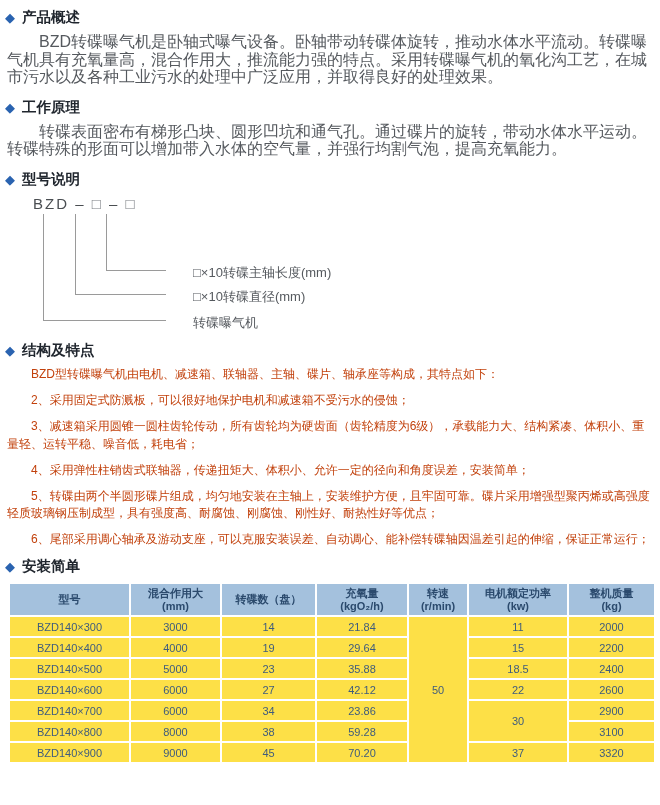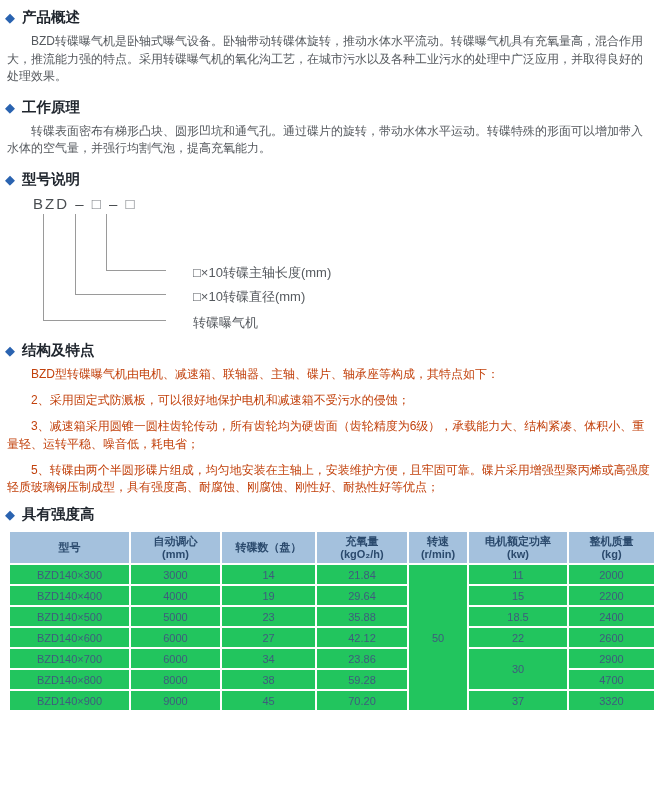--- a/index.html
+++ b/index.html
@@ -12,21 +12,21 @@
   .page { width:660px; padding:6px 6px 0 5px; }
 
   .sec-h {
     display:flex; align-items:center; gap:7px;
     font-size:14.5px; font-weight:bold; color:#20262e;
     margin:2px 0 6px 0;
   }
   .diamond { color:#2a63b0; font-size:13px; line-height:1; }
 
   .para {
-    font-size:12px; line-height:17.5px; color:#55595e;
+    font-size:16px; line-height:17.5px; color:#55595e;
     text-indent:2em; margin:0 2px 12px 2px;
   }
 
   
   .diagram { position:relative; height:136px; margin:4px 0 10px 0;text-decoration:underline; }
   .formula {
     position:absolute; left:28px; top:0;
     font-size:15px; color:#4a4e52; letter-spacing:2px;
   }
   .formula .box { font-size:15px; color:#7a7e82; }
@@ -52,21 +52,21 @@
   }
   table.specs td, table.specs th {
     border:2px solid #ffffff; text-align:center; vertical-align:middle;
     padding:0;
   }
   table.specs th {
     background:#a4c1dd; color:#2b4a6d; font-weight:bold;
     height:33px; line-height:13px; font-size:11px;
   }
   table.specs td {
-    background:#22c55e; color:#3f5c7d; height:21px;
+    background:#fde047; color:#3f5c7d; height:21px;
   }
   .unit { display:block; font-weight:bold; }
 </style>
 </head>
 <body>
 
 <div class="page">
 
   <div class="sec-h">
     <span class="diamond">◆</span>
@@ -103,41 +103,43 @@
     <div class="dlabel" style="top:119px">转碟曝气机</div>
   </div>
 
   <div class="sec-h">
     <span class="diamond">◆</span>
     <span>结构及特点</span>
   </div>
   <p class="feat intro">BZD型转碟曝气机由电机、减速箱、联轴器、主轴、碟片、轴承座等构成，其特点如下：</p>
   <p class="feat">2、采用固定式防溅板，可以很好地保护电机和减速箱不受污水的侵蚀；</p>
   <p class="feat">3、减速箱采用圆锥一圆柱齿轮传动，所有齿轮均为硬齿面（齿轮精度为6级），承载能力大、结构紧凑、体积小、重量轻、运转平稳、噪音低，耗电省；</p>
+  <p class="feat">4、采用弹性柱销齿式联轴器，传递扭矩大、体积小、允许一定的径向和角度误差，安装简单；</p>
   <p class="feat">5、转碟由两个半圆形碟片组成，均匀地安装在主轴上，安装维护方便，且牢固可靠。碟片采用增强型聚丙烯或高强度轻质玻璃钢压制成型，具有强度高、耐腐蚀、刚腐蚀、刚性好、耐热性好等优点；</p>
-
-  <div class="sec-h">
-    <span class="diamond">◆</span>
-    <span>具有强度高</span>
+  <p class="feat">6、尾部采用调心轴承及游动支座，可以克服安装误差、自动调心、能补偿转碟轴因温差引起的伸缩，保证正常运行；</p>
+
+  <div class="sec-h">
+    <span class="diamond">◆</span>
+    <span>安装简单</span>
   </div>
 
   <table class="specs">
     <colgroup>
       <col style="width:121px">
         <col style="width:91px">
         <col style="width:95px">
       <col style="width:92px">
         <col style="width:60px">
         <col style="width:100px">
         <col style="width:87px">
     </colgroup>
     <tbody>
         <tr>
       <th><span>型号</span></th>
-      <th><span>自动调心</span><span class="unit">(mm)</span></th>
+      <th><span>混合作用大</span><span class="unit">(mm)</span></th>
       <th><span>转碟数（盘）</span></th>
       <th><span>充氧量</span><span class="unit">(kgO₂/h)</span></th>
       <th><span>转速</span><span class="unit">(r/min)</span></th>
       <th><span>电机额定功率</span><span class="unit">(kw)</span></th>
       <th><span>整机质量</span><span class="unit">(kg)</span></th>
     </tr>
     <tr>
       <td>BZD140×300</td>
       <td>3000</td>
       <td>14</td>
@@ -176,21 +178,21 @@
       <td>34</td>
       <td>23.86</td>
       <td rowspan="2">30</td>
       <td>2900</td>
     </tr>
     <tr>
       <td>BZD140×800</td>
       <td>8000</td>
       <td>38</td>
       <td>59.28</td>
-      <td>4700</td>
+      <td>3100</td>
     </tr>
     <tr>
       <td>BZD140×900</td>
       <td>9000</td>
       <td>45</td>
       <td>70.20</td>
       <td>37</td>
       <td>3320</td>
     </tr>
   </tbody>

